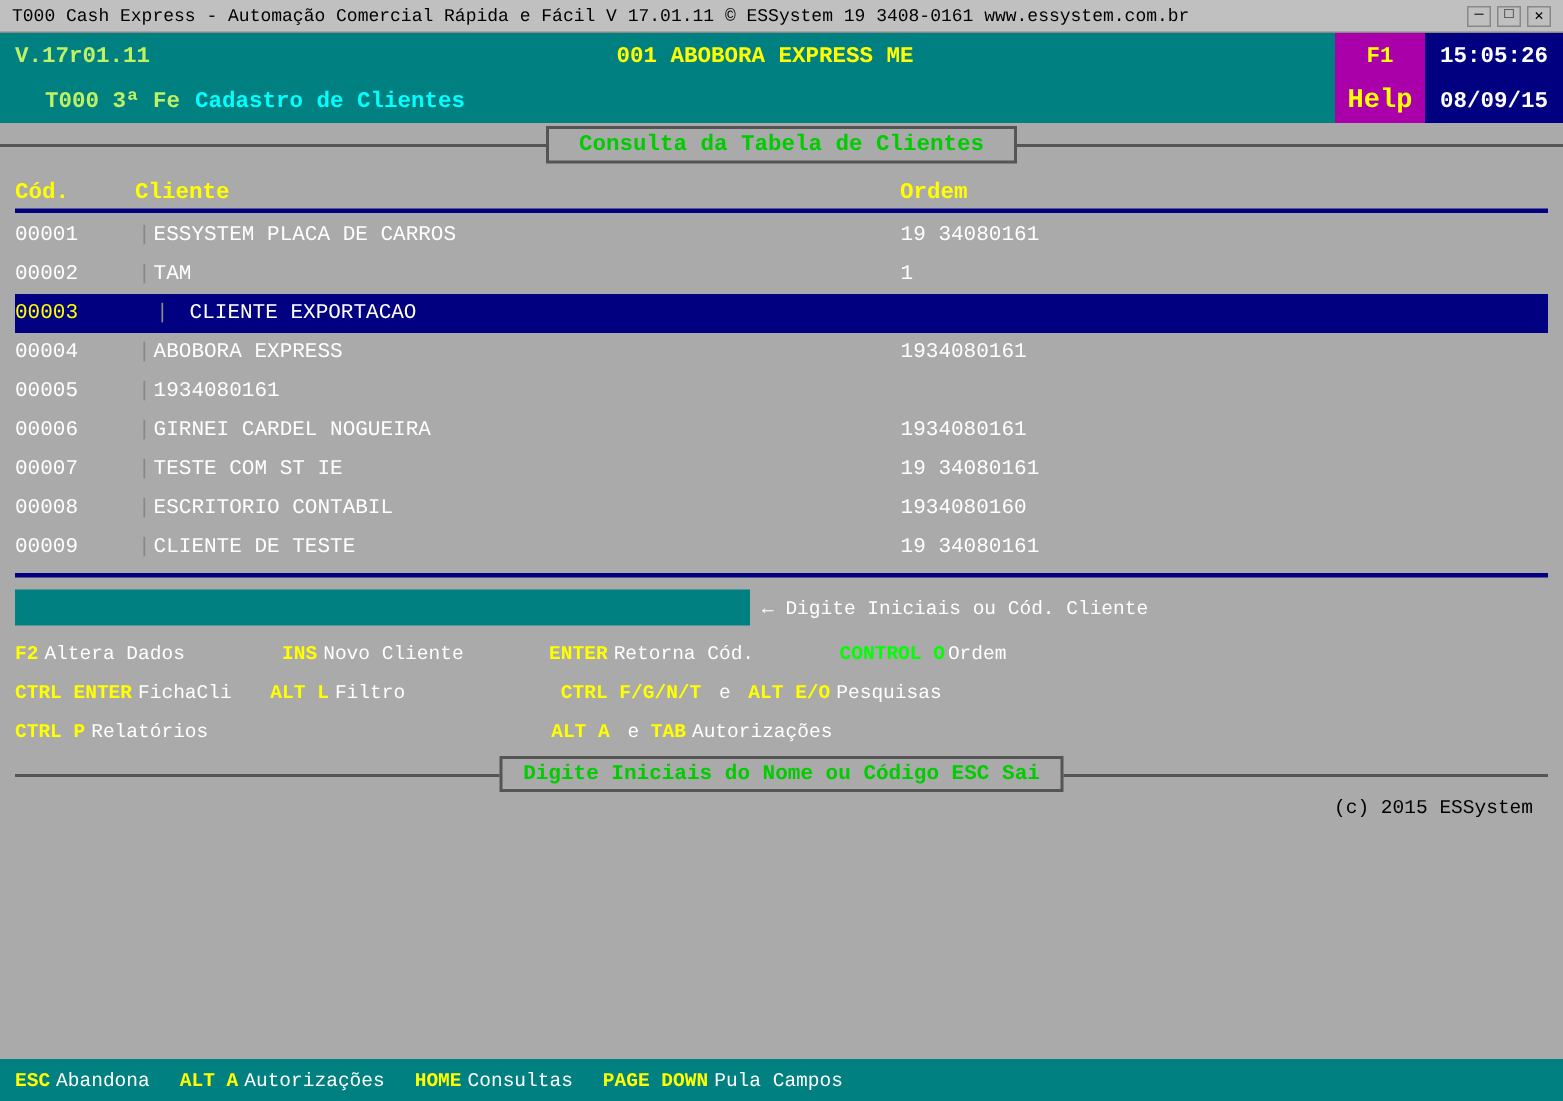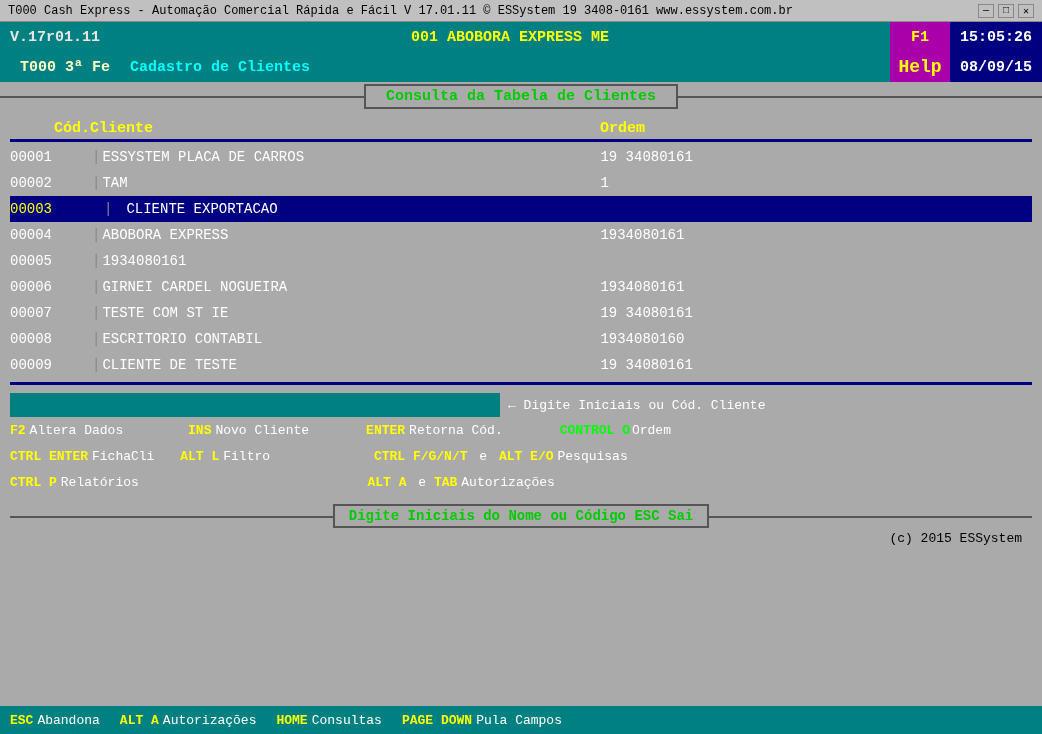--- a/index.html
+++ b/index.html
@@ -51,21 +51,21 @@
     }
 
     
     #header-top {
       display: flex;
       width: 100%;
       height: 30px;
     }
     #version-box {
       background: #008080;
-      color: #e5e5e5;
+      color: #bef264;
       font-weight: bold;
       font-size: 15px;
       padding: 4px 10px;
       width: 130px;
       display: flex;
       align-items: center;
     }
     #company-box {
       background: #008080;
       color: #ffff00;
@@ -97,24 +97,24 @@
     }
 
     
     #header-second {
       display: flex;
       width: 100%;
       height: 30px;
     }
     #t000-box {
       background: #008080;
-      color: #fef9c3;
-      font-size: 15px;
-      font-weight: bold;
-      padding: 4px 20px;
+      color: #bef264;
+      font-size: 15px;
+      font-weight: bold;
+      padding: 4px 10px;
       width: 130px;
       display: flex;
       align-items: center;
       justify-content: flex-end;
     }
     #cadastro-box {
       background: #008080;
       color: #00ffff;
       font-size: 15px;
       font-weight: bold;
@@ -178,21 +178,21 @@
       padding: 0 10px;
       margin-top: 4px;
     }
     #table-header {
       display: flex;
       color: #ffff00;
       font-size: 15px;
       font-weight: bold;
       padding: 6px 0 2px 0;
     }
-    .col-cod { width: 80px; text-align: right; }
+    .col-cod { width: 80px; }
     .col-cliente { width: 510px; }
     .col-fone { width: 300px; }
 
     #table-separator {
       height: 3px;
       background: #000080;
       margin-bottom: 2px;
     }
 
     .table-row {
@@ -260,21 +260,21 @@
     }
     #search-hint {
       color: #ffffff;
       font-size: 13px;
       margin-left: 8px;
     }
 
     
     .shortcut-row {
       display: flex;
-      align-items: flex-start;
+      align-items: center;
       height: 24px;
       margin-bottom: 2px;
       flex-wrap: wrap;
     }
     .key-label {
       color: #ffff00;
       font-weight: bold;
       font-size: 13px;
       margin-right: 4px;
     }

